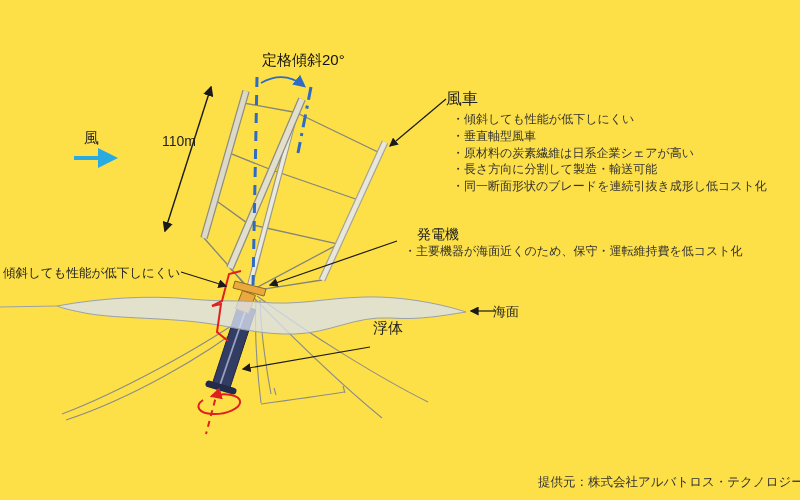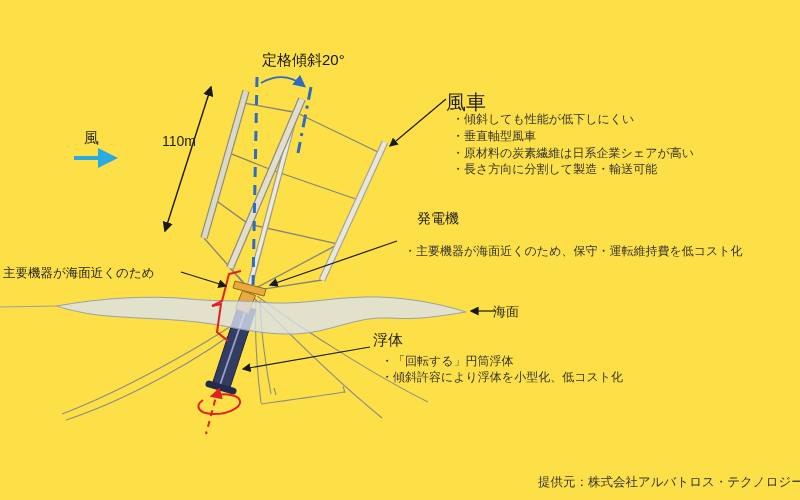--- a/index.html
+++ b/index.html
@@ -3,21 +3,21 @@
 <meta charset="utf-8">
 <style>
   html,body{margin:0;padding:0;background:#fff;}
   #stage{
     position:relative;width:800px;height:500px;background:#fde047;overflow:hidden;
     font-family:"Liberation Sans","DejaVu Sans",sans-serif;color:#1c1c1c;
   }
   #diagram-svg{position:absolute;left:0;top:0;}
   .txt{position:absolute;white-space:nowrap;}
   .title{font-size:15px;color:#111;}
-  .h16{font-size:20px;color:#222;}
+  .h16{font-size:16px;color:#222;}
   .h15{font-size:15px;color:#222;}
   .h14{font-size:14px;color:#222;margin-left:20px;}
   .lbl13{font-size:13px;color:#222;}
   .lbl12{font-size:12.5px;color:#222;}
   .bullets{font-size:12px;line-height:16.8px;color:#333;}
   .bullets div{white-space:nowrap;}
   .bullets2{font-size:12px;line-height:15.5px;color:#333;}
   .credit{font-size:12.5px;color:#333;}
 </style>
 </head>
@@ -125,38 +125,35 @@
       <line x1="74" y1="158" x2="114" y2="158" stroke="#29abe2" stroke-width="4" marker-end="url(#ac)"></line>
     </g>
   </svg>
 
   <div class="txt title" style="left:262px;top:51px;">定格傾斜20°</div>
 
   <div class="txt h15" style="left:84px;top:129px;">風</div>
 
   <div class="txt h14" style="left:142px;top:133px;">110m</div>
 
-  <div class="txt lbl12" style="left:3px;top:265px;">主要機器が海面近くのため</div>
+  <div class="txt lbl12" style="left:3px;top:265px;">傾斜しても性能が低下しにくい</div>
 
   <div class="txt h16" style="left:446px;top:89px;">風車</div>
   <div class="txt bullets" style="left:452px;top:111px;">
     <div>・傾斜しても性能が低下しにくい</div>
     <div>・垂直軸型風車</div>
     <div>・原材料の炭素繊維は日系企業シェアが高い</div>
     <div>・長さ方向に分割して製造・輸送可能</div>
+    <div>・同一断面形状のブレードを連続引抜き成形し低コスト化</div>
   </div>
 
-  <div class="txt h14" style="left:397px;top:210px;">発電機</div>
+  <div class="txt h14" style="left:397px;top:226px;">発電機</div>
   <div class="txt bullets" style="left:404px;top:243px;">
     <div>・主要機器が海面近くのため、保守・運転維持費を低コスト化</div>
   </div>
 
   <div class="txt lbl13" style="left:493px;top:303px;">海面</div>
 
-  <div class="txt h15" style="left:373px;top:331px;">浮体</div>
-  <div class="txt bullets2" style="left:381px;top:354px;">
-    <div>・「回転する」円筒浮体</div>
-    <div>・傾斜許容により浮体を小型化、低コスト化</div>
-  </div>
+  <div class="txt h15" style="left:373px;top:319px;">浮体</div>
 
   <div class="txt credit" style="left:538px;top:474px;">提供元：株式会社アルバトロス・テクノロジー</div>
 
 </div>
 
 </body></html>

